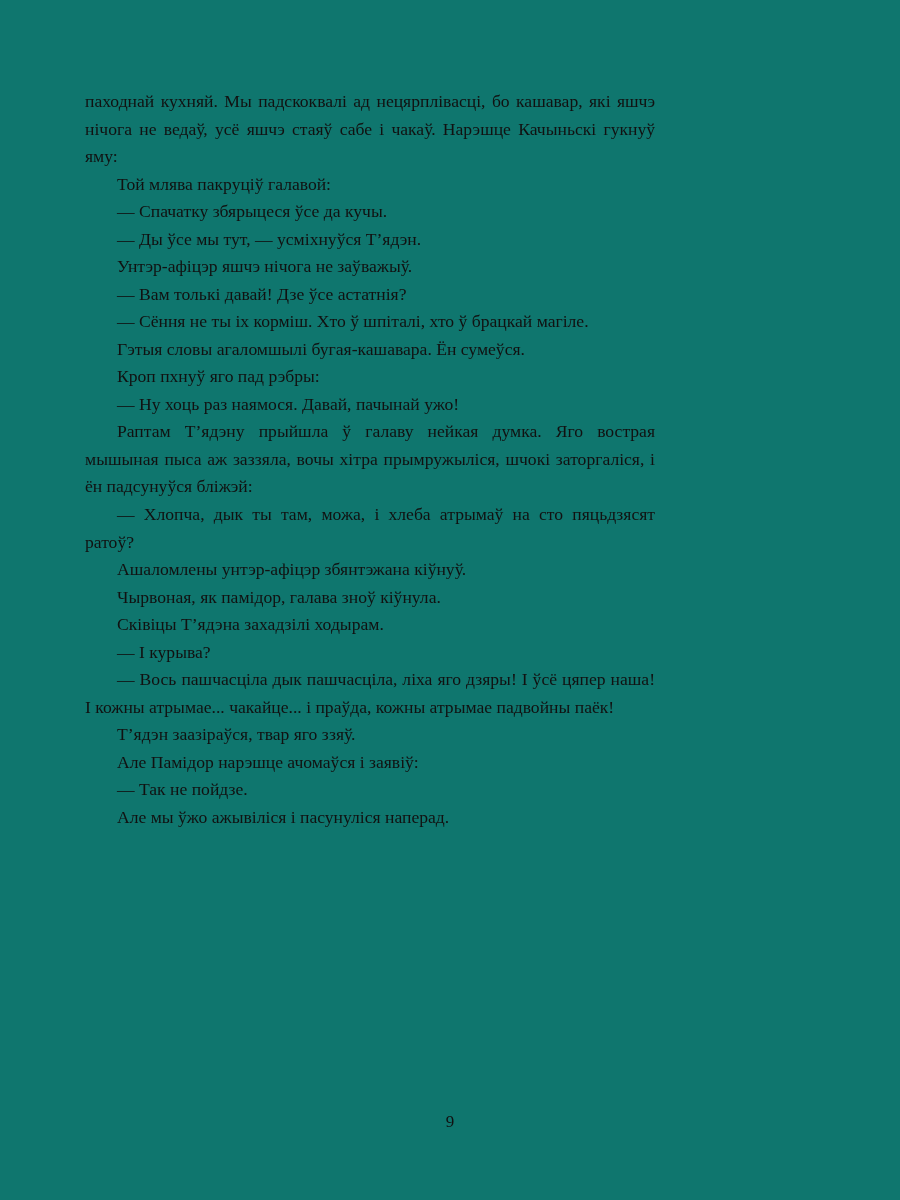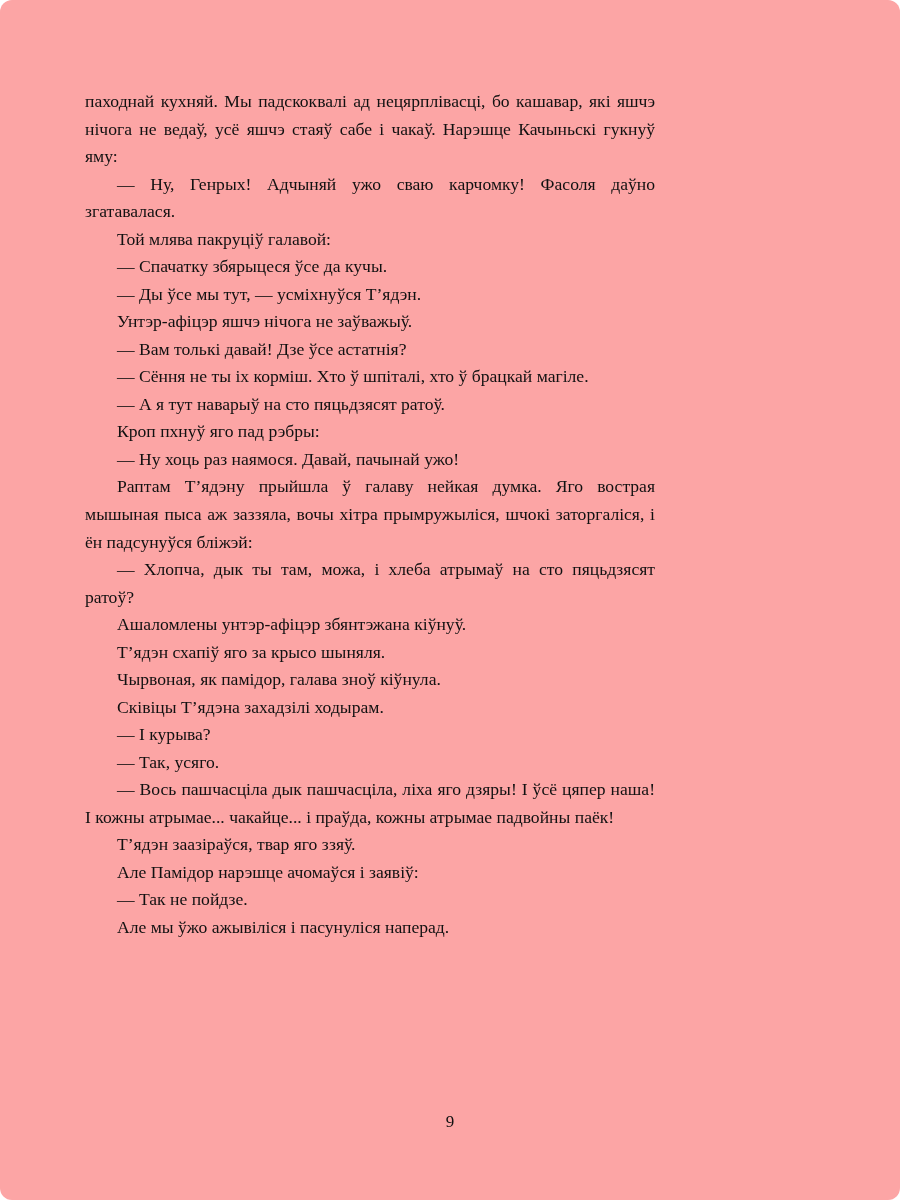--- a/index.html
+++ b/index.html
@@ -13,22 +13,21 @@
     position: relative;
     font-family: "Liberation Serif", serif;
     color: #111111;
     overflow: hidden;
   }
   .page {
     position: absolute;
     left: 0; top: 0;
     width: 900px;
     height: 1200px;
-    background: #fca5a5;
-    border-radius: 12px;
+    background: #0f766e;
   }
   .text-block {
     position: absolute;
     left: 85px;
     top: 88px;
     width: 570px;
   }
   p {
     margin: 0;
     font-size: 17.6px;
@@ -52,38 +51,35 @@
     font-size: 17px;
     color: #111111;
   }
 </style>
 </head>
 <body>
 
 <div class="page">
   <div class="text-block">
     <p class="flush">паходнай кухняй. Мы падскоквалі ад нецярплівасці, бо кашавар, які яшчэ нічога не ведаў, усё яшчэ стаяў сабе і чакаў. Нарэшце Качыньскі гукнуў яму:</p>
-    <p class="indent">— Ну, Генрых! Адчыняй ужо сваю карчомку! Фасоля даўно згатавалася.</p>
     <p class="indent">Той млява пакруціў галавой:</p>
     <p class="indent">— Спачатку збярыцеся ўсе да кучы.</p>
     <p class="indent">— Ды ўсе мы тут, — усміхнуўся Т’ядэн.</p>
     <p class="indent">Унтэр-афіцэр яшчэ нічога не заўважыў.</p>
     <p class="indent">— Вам толькі давай! Дзе ўсе астатнія?</p>
     <p class="indent">— Сёння не ты іх корміш. Хто ў шпіталі, хто ў брац­кай магіле.</p>
-    <p class="indent">— А я тут наварыў на сто пяцьдзясят ратоў.</p>
+    <p class="indent">Гэтыя словы агаломшылі бугая-кашавара. Ён сумеўся.</p>
     <p class="indent">Кроп пхнуў яго пад рэбры:</p>
     <p class="indent">— Ну хоць раз наямося. Давай, пачынай ужо!</p>
     <p class="indent">Раптам Т’ядэну прыйшла ў галаву нейкая думка. Яго вострая мышыная пыса аж заззяла, вочы хітра прым­ружыліся, шчокі заторгаліся, і ён падсунуўся бліжэй:</p>
     <p class="indent">— Хлопча, дык ты там, можа, і хлеба атрымаў на сто пяцьдзясят ратоў?</p>
     <p class="indent">Ашаломлены унтэр-афіцэр збянтэжана кіўнуў.</p>
-    <p class="indent">Т’ядэн схапіў яго за крысо шыняля.</p>
     <p class="indent">Чырвоная, як памідор, галава зноў кіўнула.</p>
     <p class="indent">Сківіцы Т’ядэна захадзілі ходырам.</p>
     <p class="indent">— І курыва?</p>
-    <p class="indent">— Так, усяго.</p>
     <p class="indent">— Вось пашчасціла дык пашчасціла, ліха яго дзяры! І ўсё цяпер наша! І кожны атрымае... чакайце... і праўда, кожны атрымае падвойны паёк!</p>
     <p class="indent">Т’ядэн заазіраўся, твар яго ззяў.</p>
     <p class="indent">Але Памідор нарэшце ачомаўся і заявіў:</p>
     <p class="indent">— Так не пойдзе.</p>
     <p class="indent">Але мы ўжо ажывіліся і пасунуліся наперад.</p>
   </div>
   <div class="folio">9</div>
 </div>
 
 </body></html>

